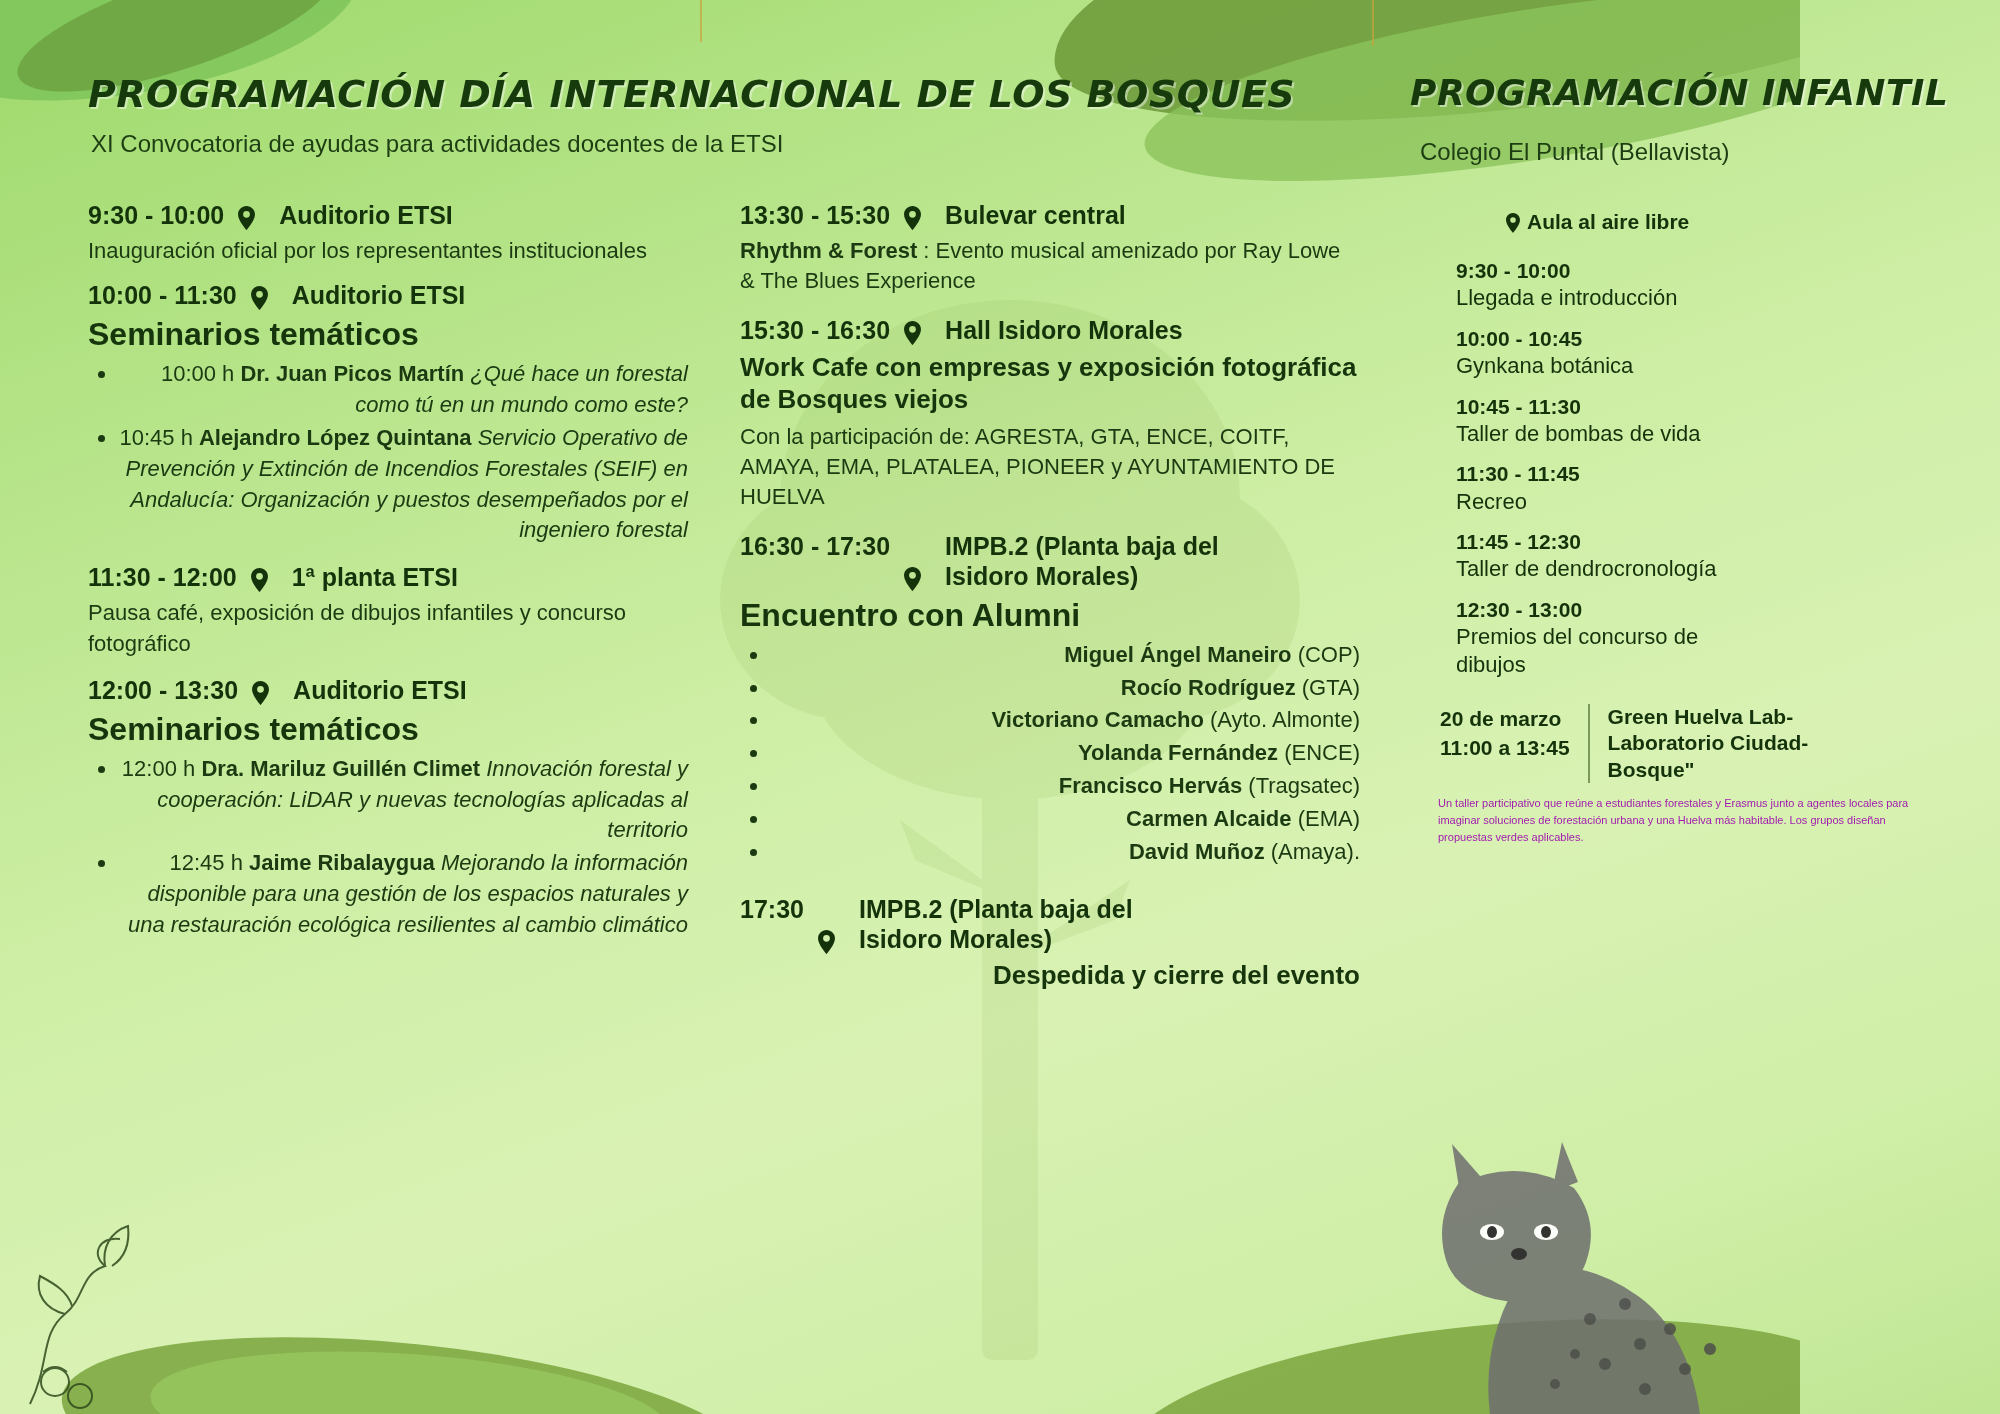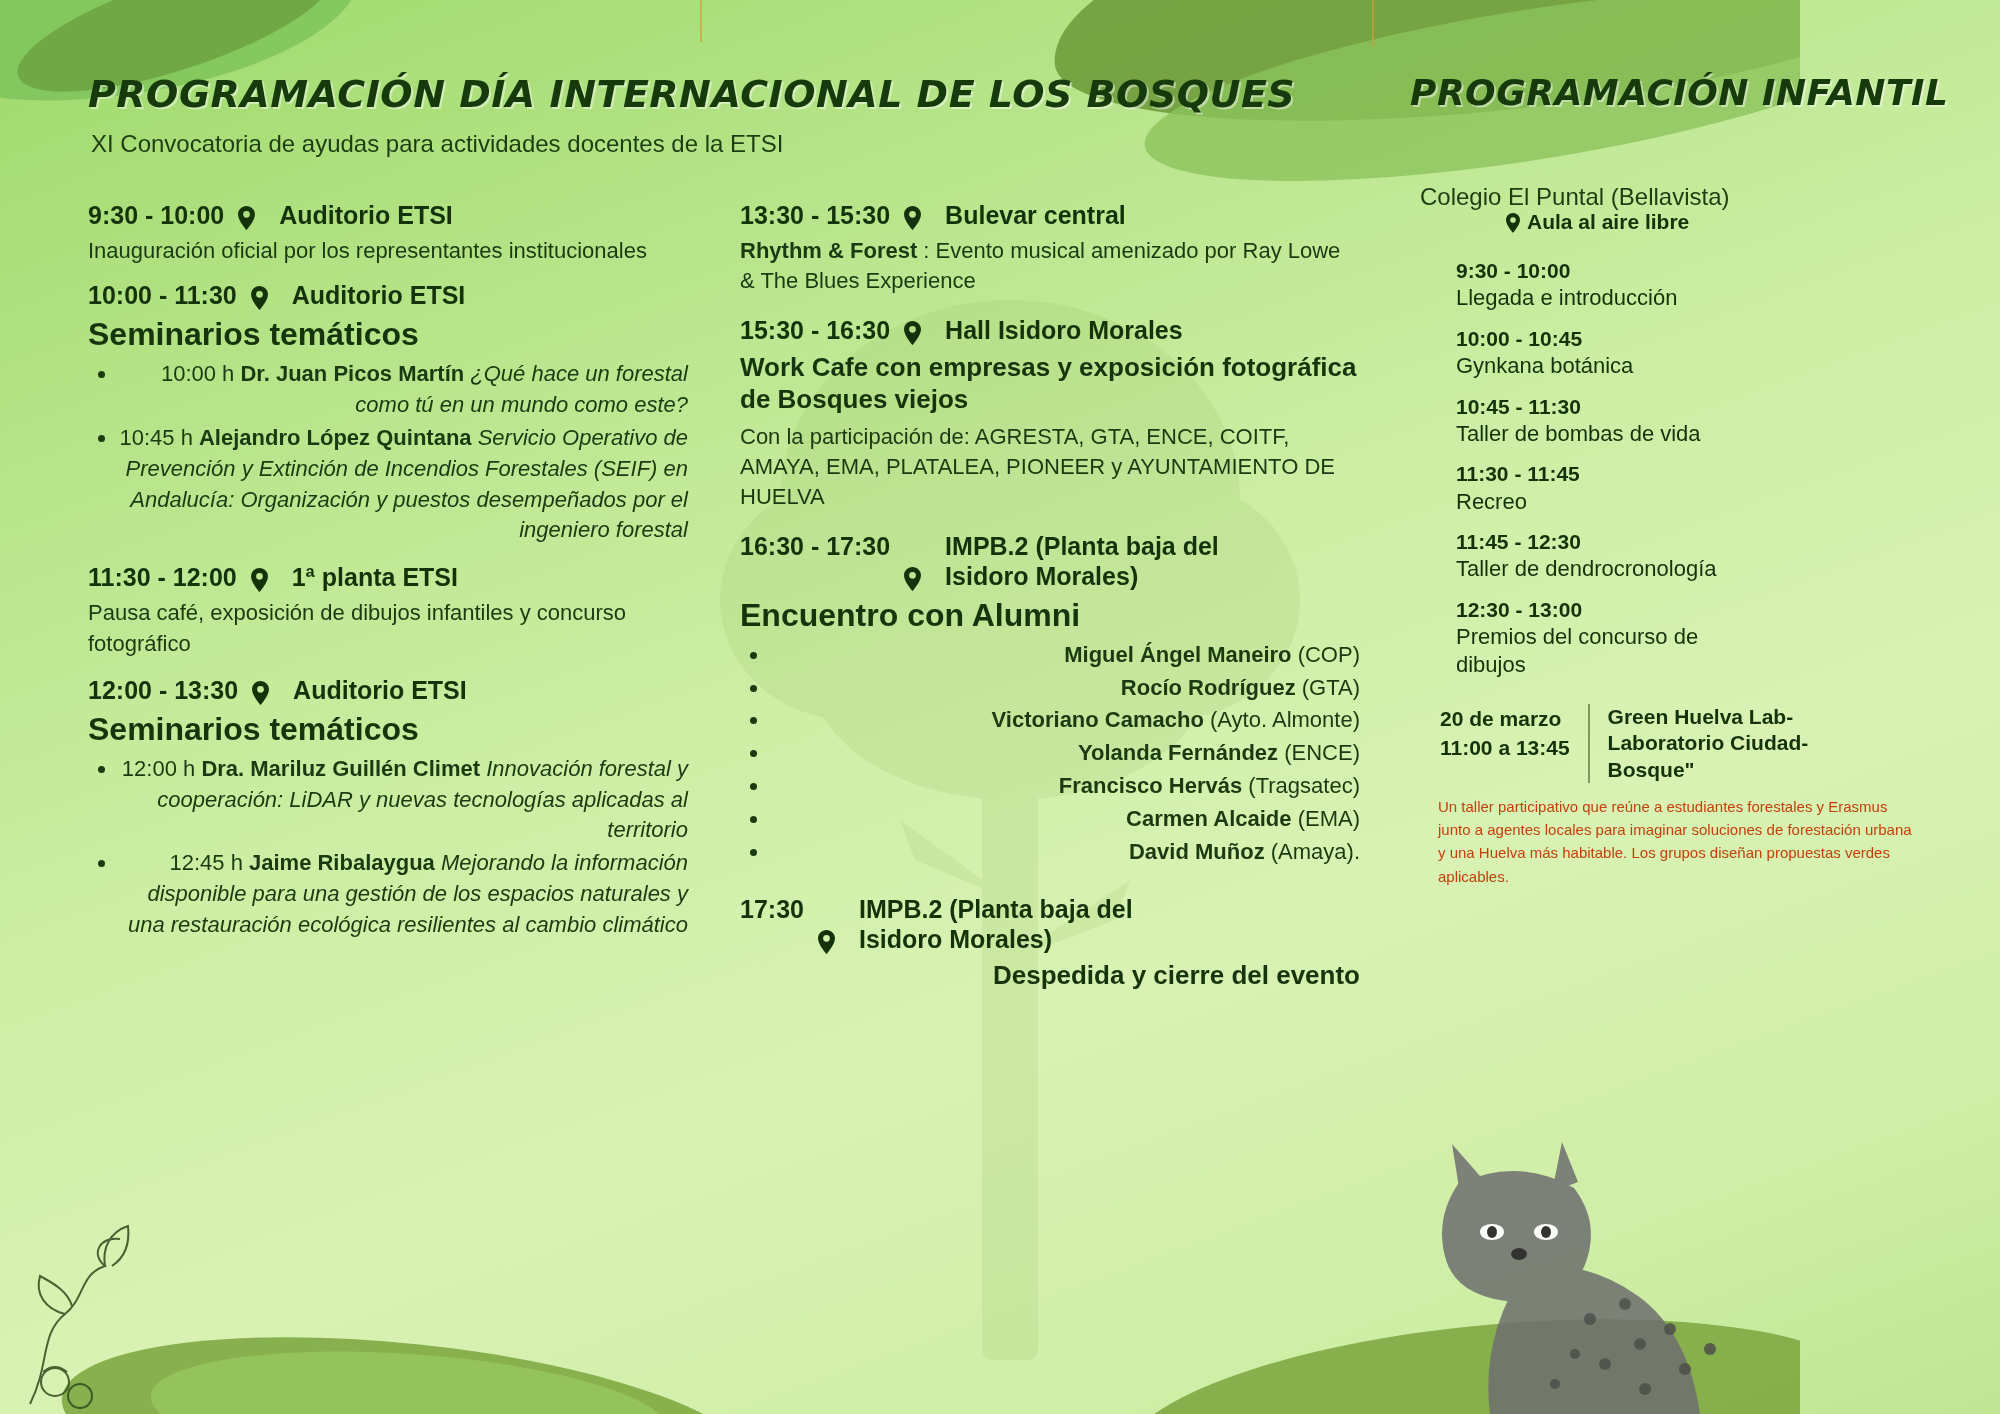--- a/index.html
+++ b/index.html
@@ -137,21 +137,21 @@
     font-size: 38px;
     letter-spacing: .5px;
     color: #173a0d;
     text-shadow: 2px 2px 0 rgba(255,255,255,.45);
     margin: 0;
     white-space: nowrap;
   }
   .col-a .main-title { position: absolute; top: 72px; left: 0; }
   .col-a .subtitle  { position: absolute; top: 130px; left: 3px; }
   .col-c .main-title { position: absolute; top: 72px; left: -10px; font-size: 36px;}
-  .col-c .subtitle  { position: absolute; top: 138px; left: 0px; margin-top: 45px; }
+  .col-c .subtitle  { position: absolute; top: 138px; left: 0px; }
 
   .subtitle {
     font-size: 24px;
     color: #1d3d12;
     margin: 0;
     white-space: nowrap;
   }
 
   .block { margin-bottom: 14px; }
 
@@ -249,23 +249,23 @@
     background: #3c5f22;
     opacity: .6;
   }
   .lab-title {
     font-weight: bold;
     font-size: 21px;
     color: #14330b;
     line-height: 1.25;
   }
   .lab-body {
-    font-size: 15px;
+    font-size: 11px;
     line-height: 1.55;
-    color: #c2410c;
+    color: #a21caf;
     margin: 12px 0 15px 18px;
     width: 480px;
   }
 </style>
 </head>
 <body>
 
 <div class="page">
 
   <div class="bg">

